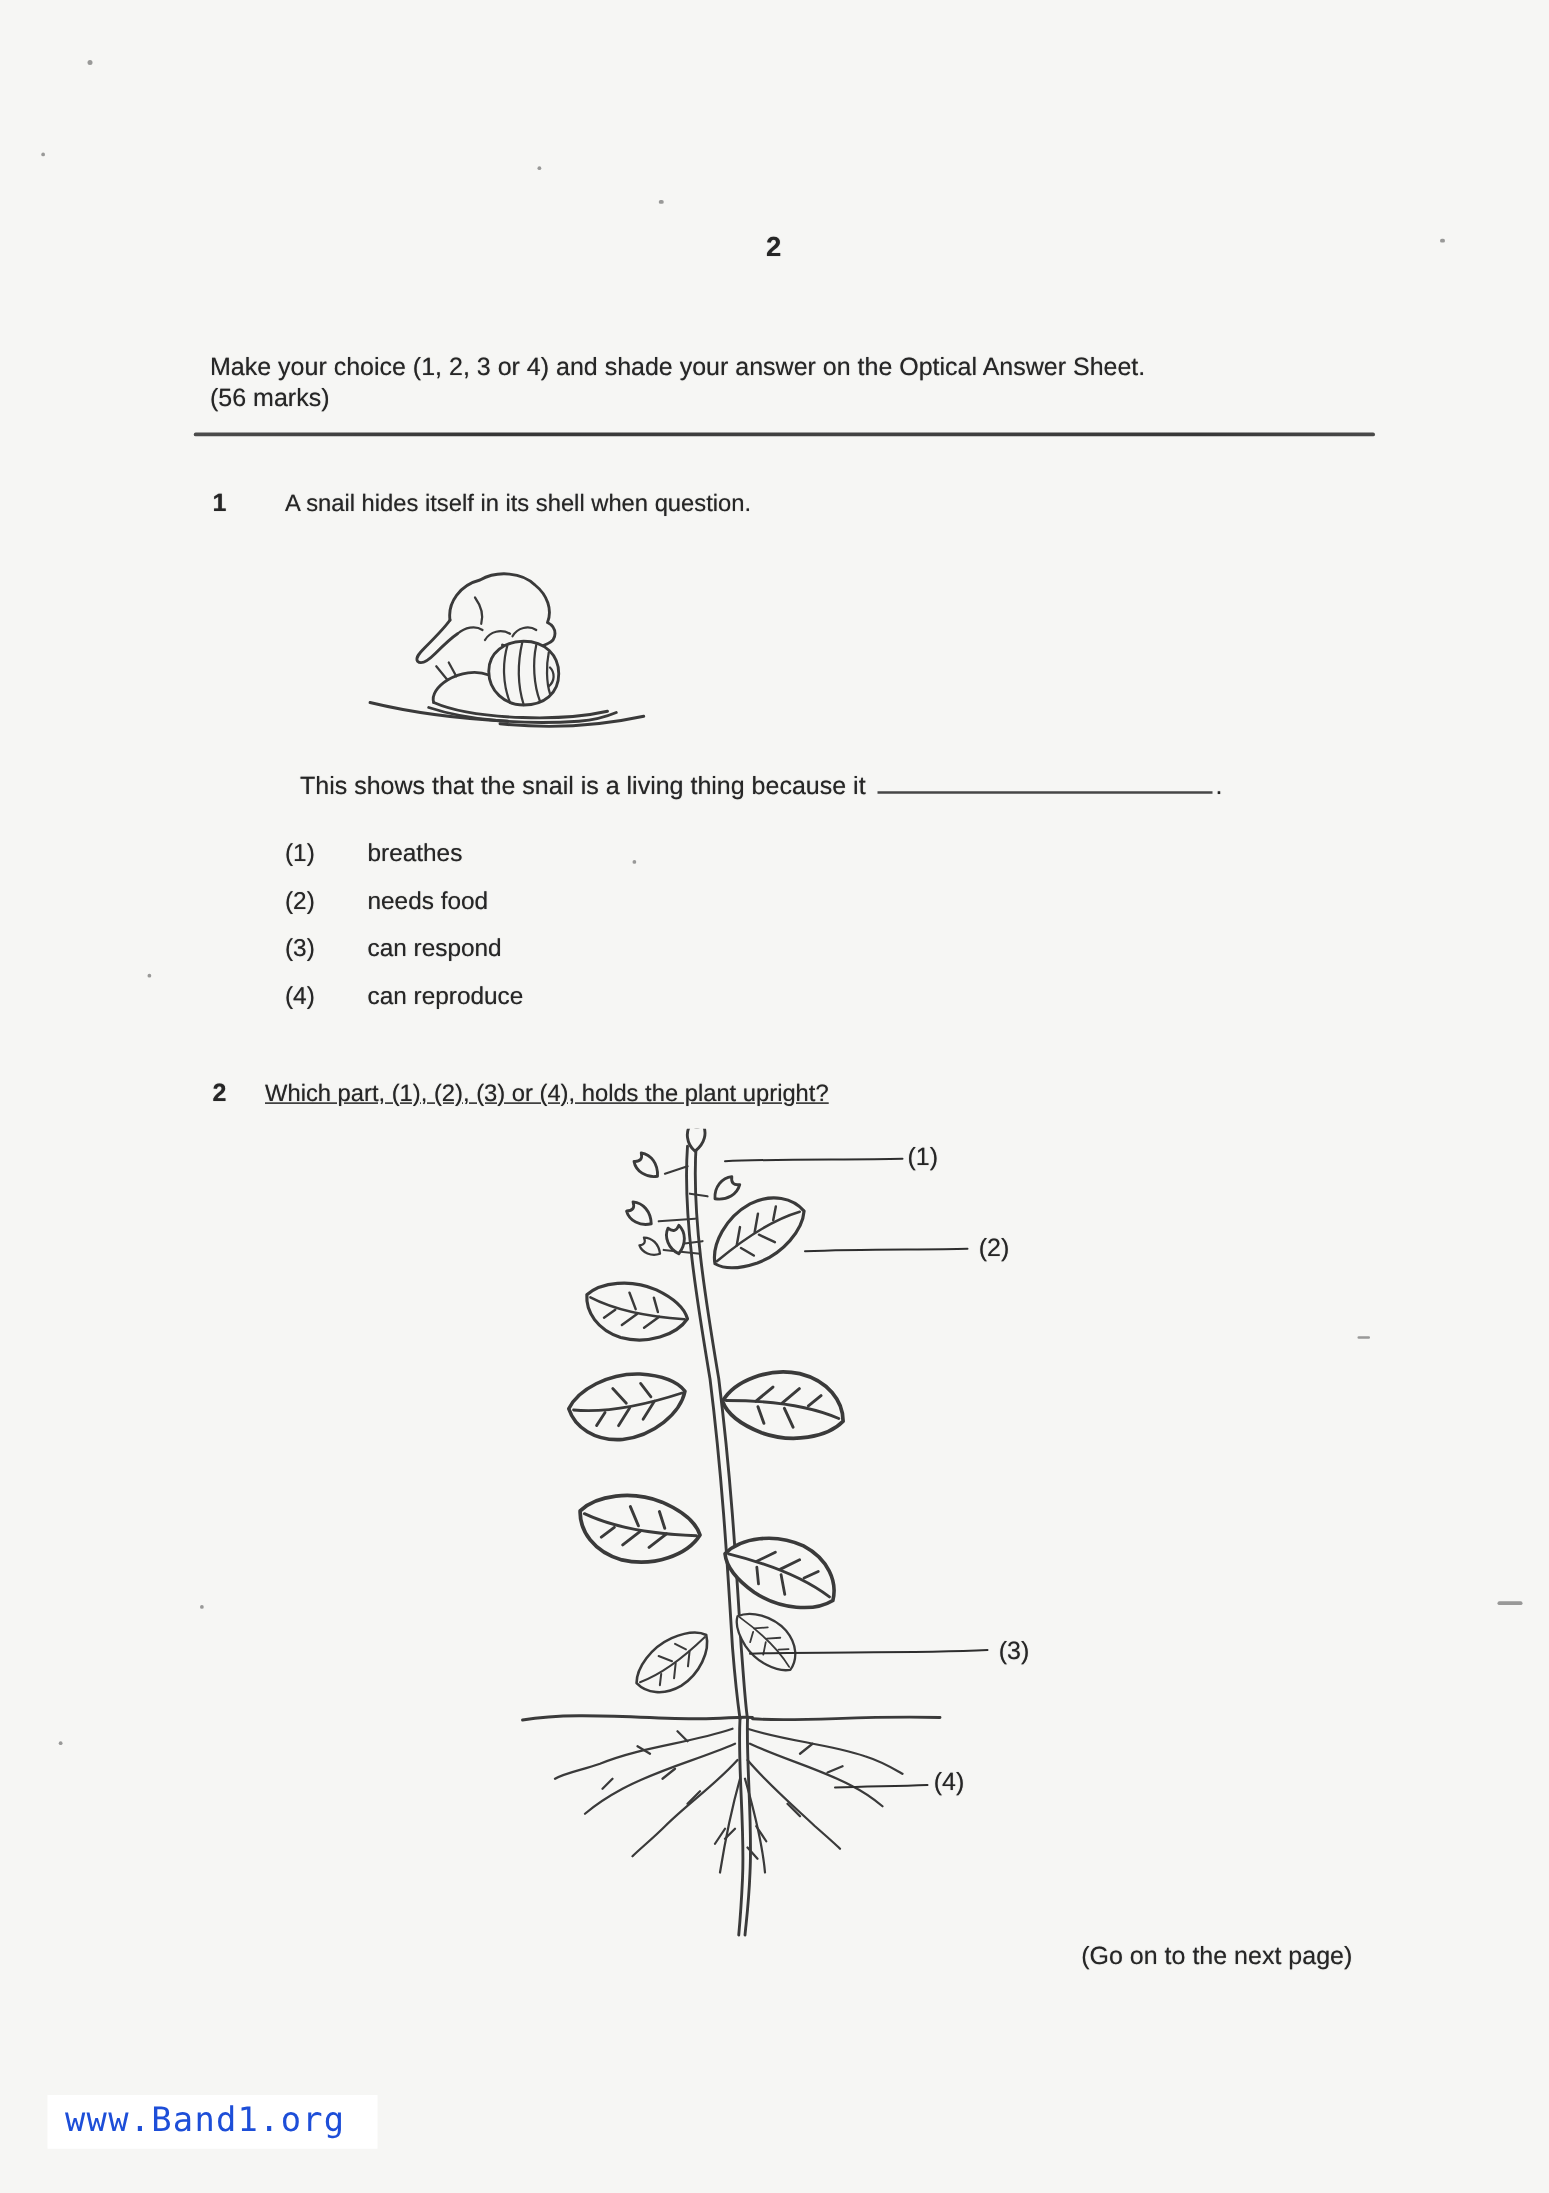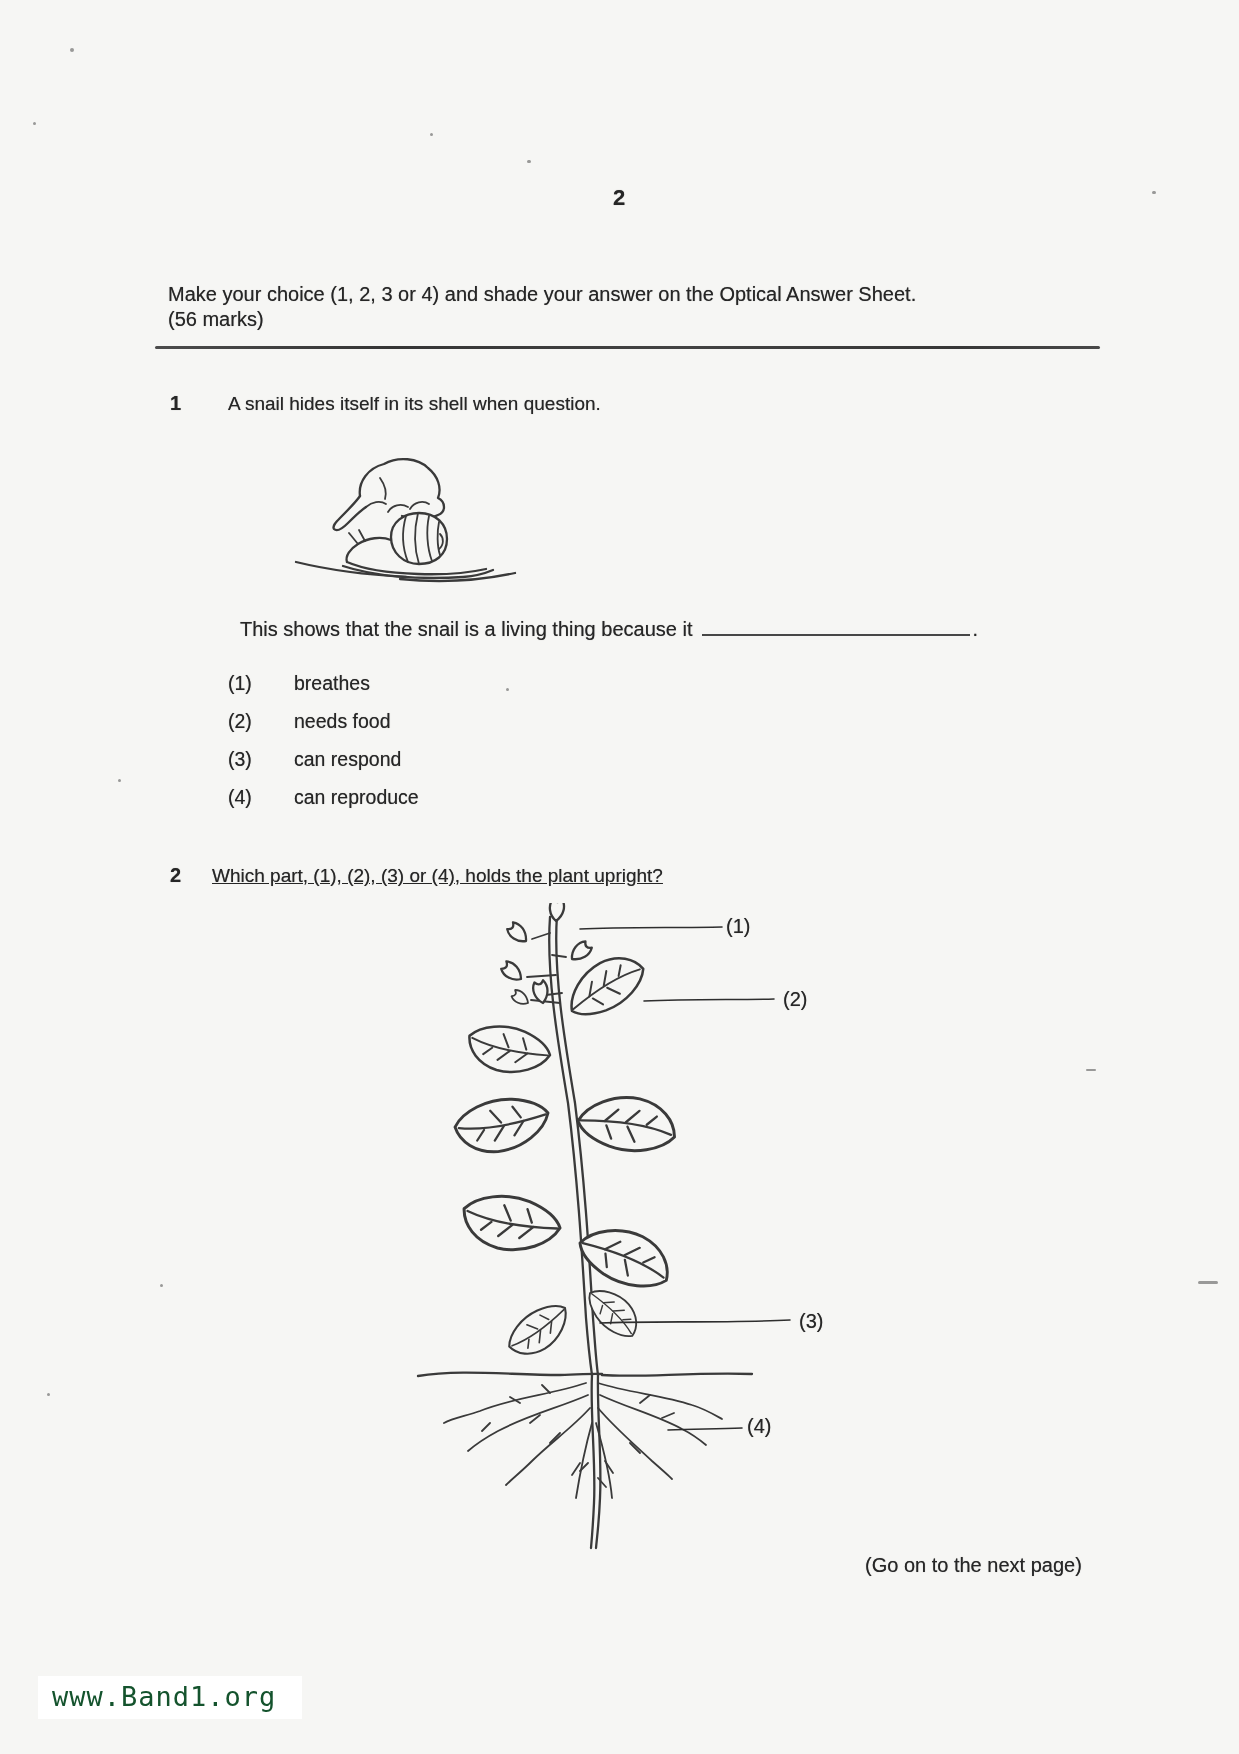--- a/index.html
+++ b/index.html
@@ -40,21 +40,21 @@
     border-bottom: 2px solid #474747;
     margin: 0 2px 0 10px;
   }
   .options { display: grid; row-gap: 16px; }
   .opt-row { display: flex; font-size: 19.5px; line-height: 22px; }
   .opt-num { width: 66px; }
   .plant-label, .footer, .qlabel { font-size: 20px; }
   .watermark {
     font-family: "DejaVu Sans Mono", "Liberation Mono", monospace;
     font-size: 27px;
-    color: #14532d;
+    color: #1d4ed8;
     background: #ffffff;
     padding: 5px 26px 7px 14px;
     letter-spacing: 1px;
   }
   .sketch path, .sketch line { fill: none; stroke: #3a3a3a; stroke-width: 2.3; stroke-linecap: round; stroke-linejoin: round; }
   .sketch .fillshape { fill: #f6f6f4; }
   .sketch .thin { stroke-width: 1.8; }
   .sketch .lbl { stroke-width: 1.6; stroke: #2e2e2e; }
   .speck { background: rgba(60,60,60,0.5); border-radius: 2px; }
 </style>

